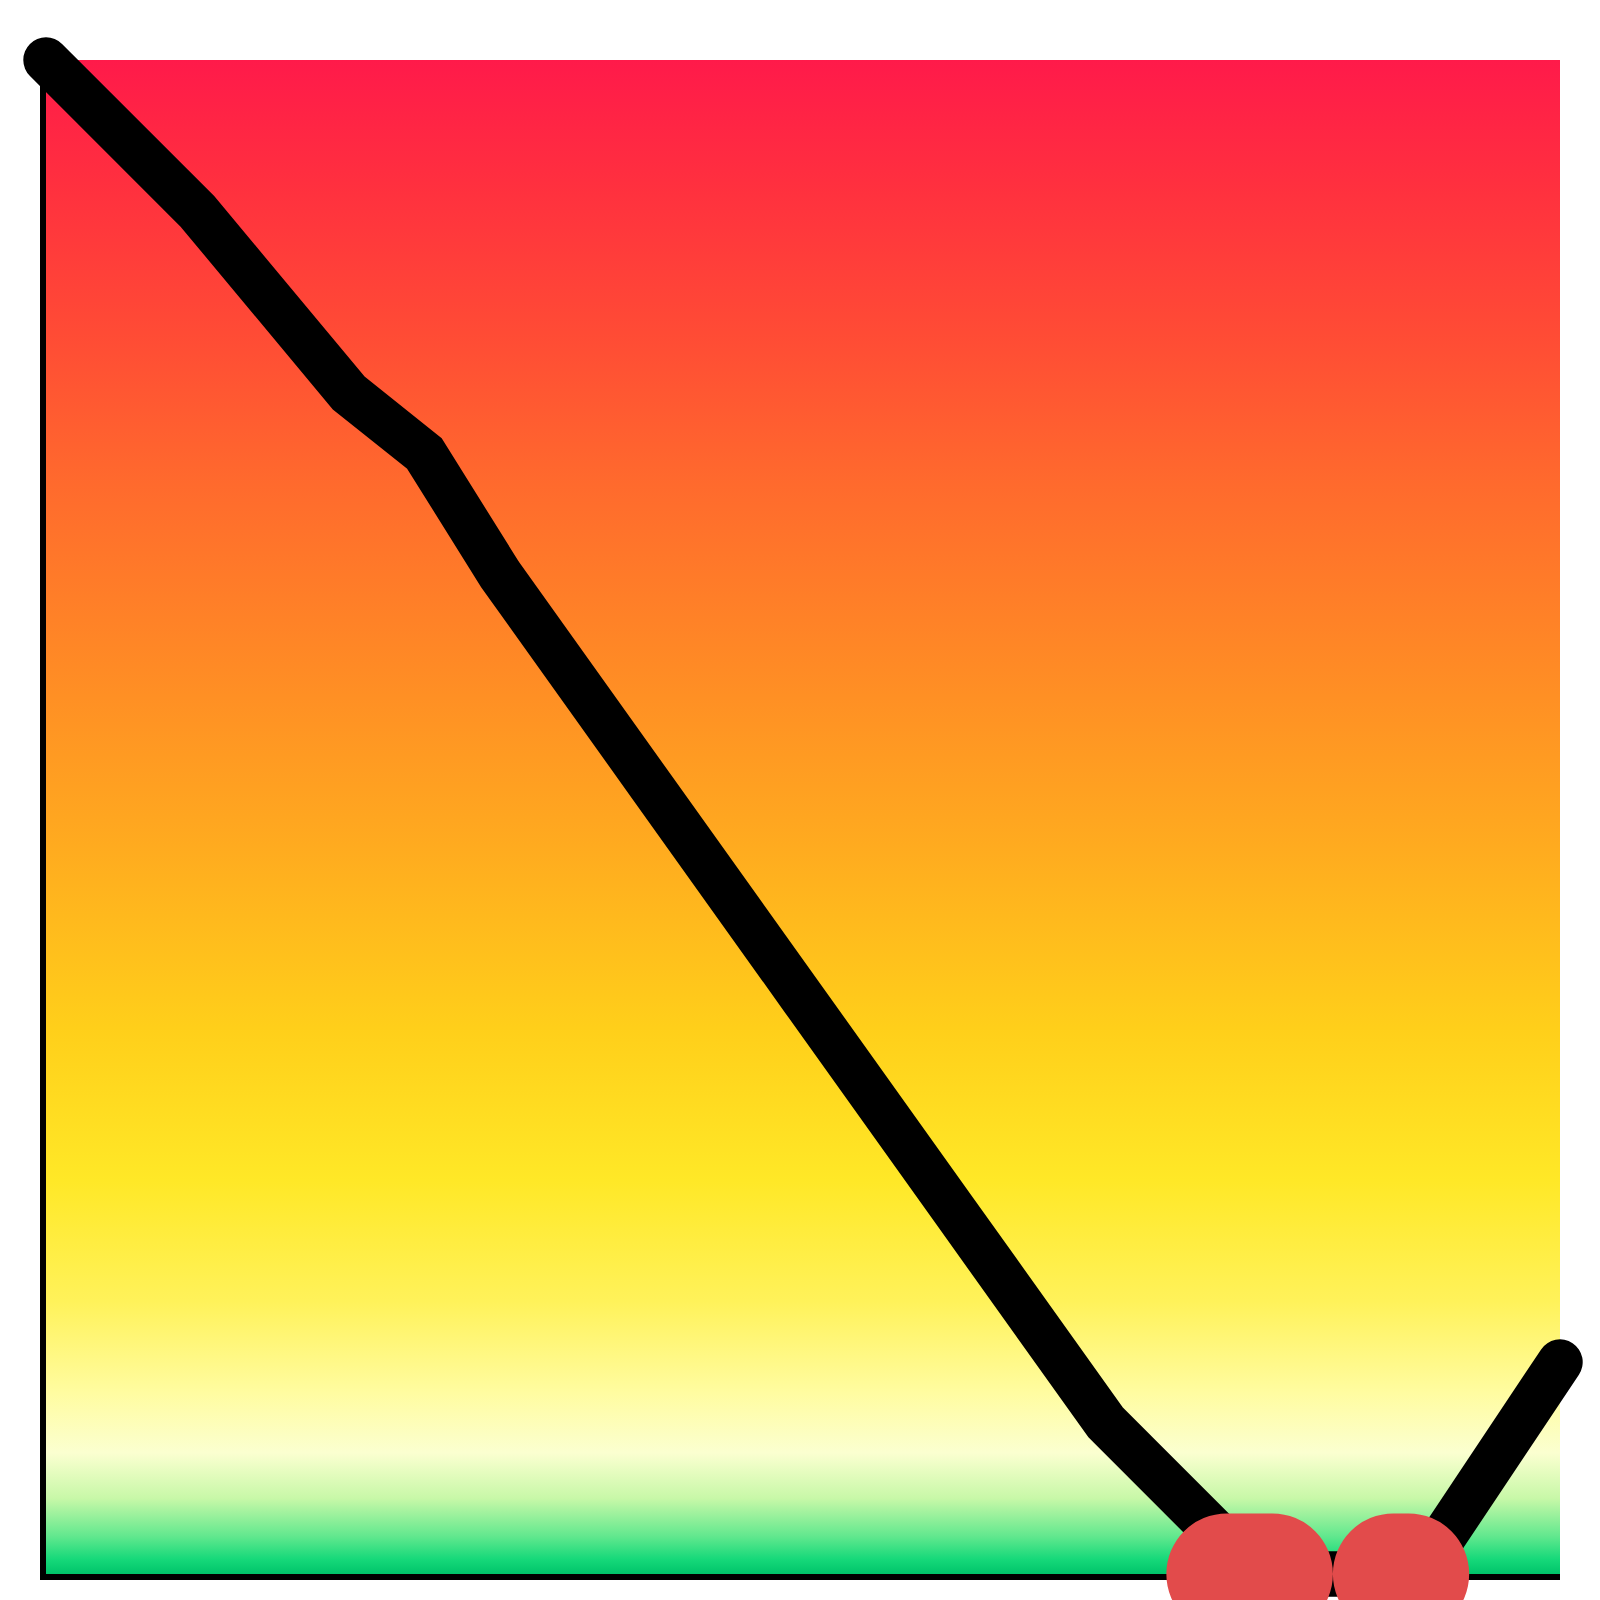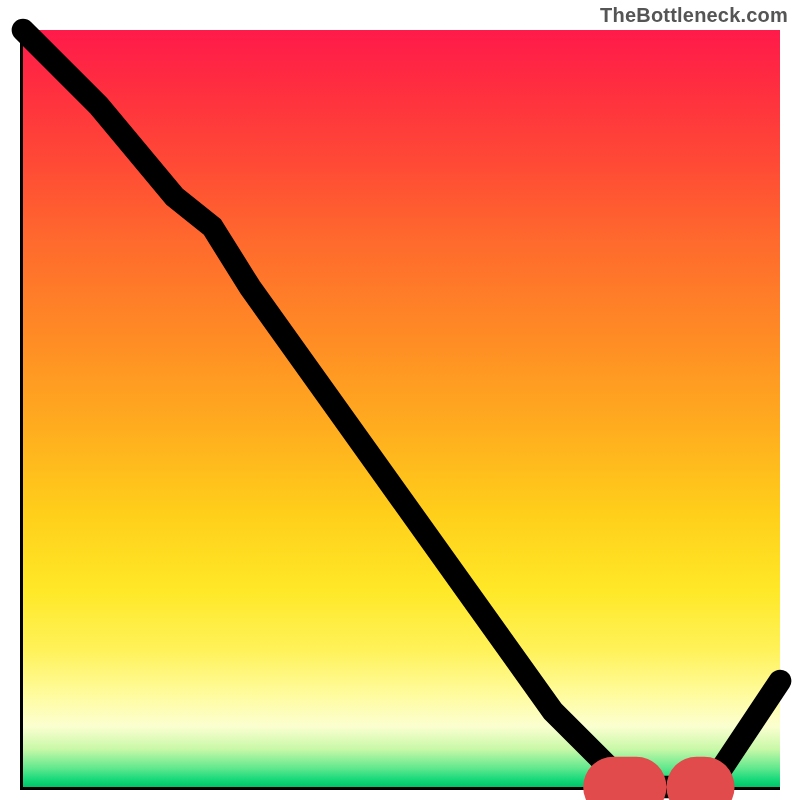--- a/index.html
+++ b/index.html
@@ -80,21 +80,20 @@
     stroke-width: 8px;
     stroke-linecap: round;
     stroke-dasharray: 3 8;
   }
 </style>
 </head>
 <body>
 
 <div class="chart-wrap">
 
-  <div class="watermark">TheBottleneck.com</div>
 
   <div class="plot">
     <div class="gradient"></div>
 
     <svg class="curve" viewBox="0 0 100 100" preserveAspectRatio="none">
       <path class="curve-path" d="M0.00 0.00 L10.00 10.00 L20.00 22.00 L25.00 26.00 L30.00 34.00 L40.00 48.00 L50.00 62.00 L60.00 76.00 L70.00 90.00 L78.00 98.00 L82.00 100.00 L88.00 100.00 L92.00 98.00 L100.00 86.00"></path>
       <path class="flat-mark" d="M 78.00 100.00 L 90.00 100.00"></path>
     </svg>
   </div>
 

